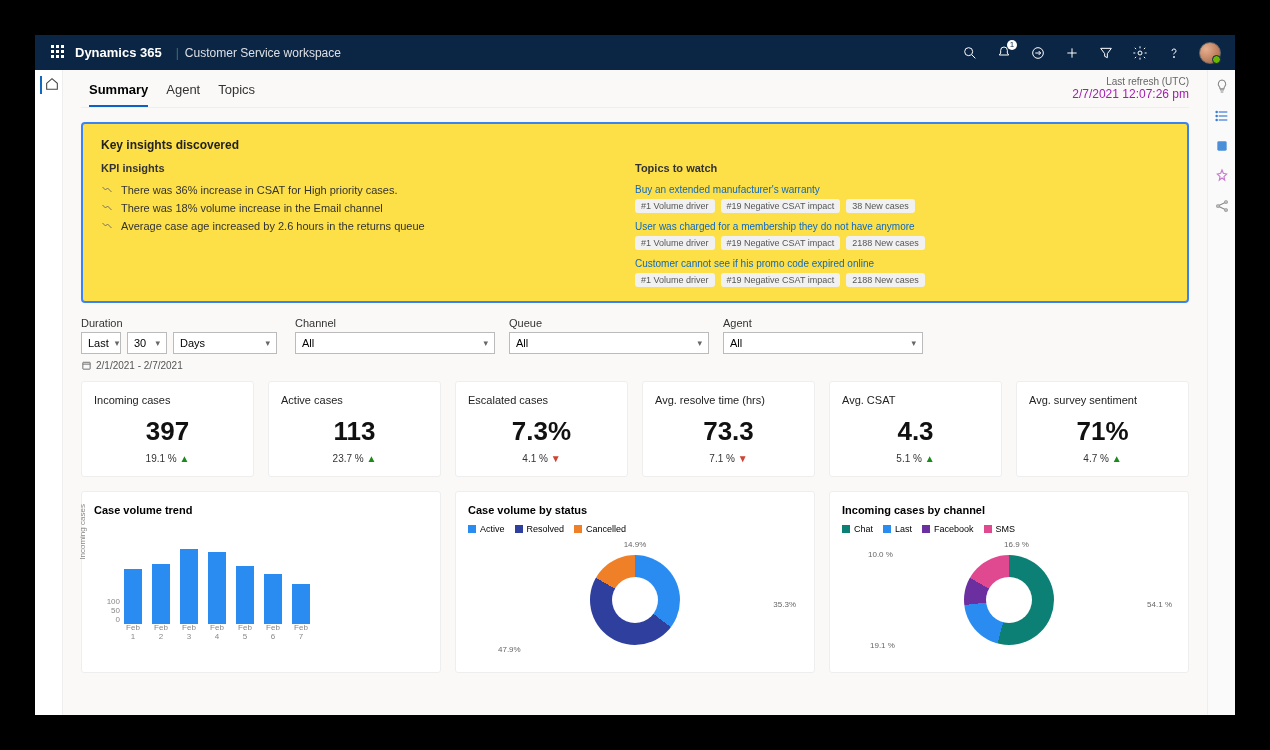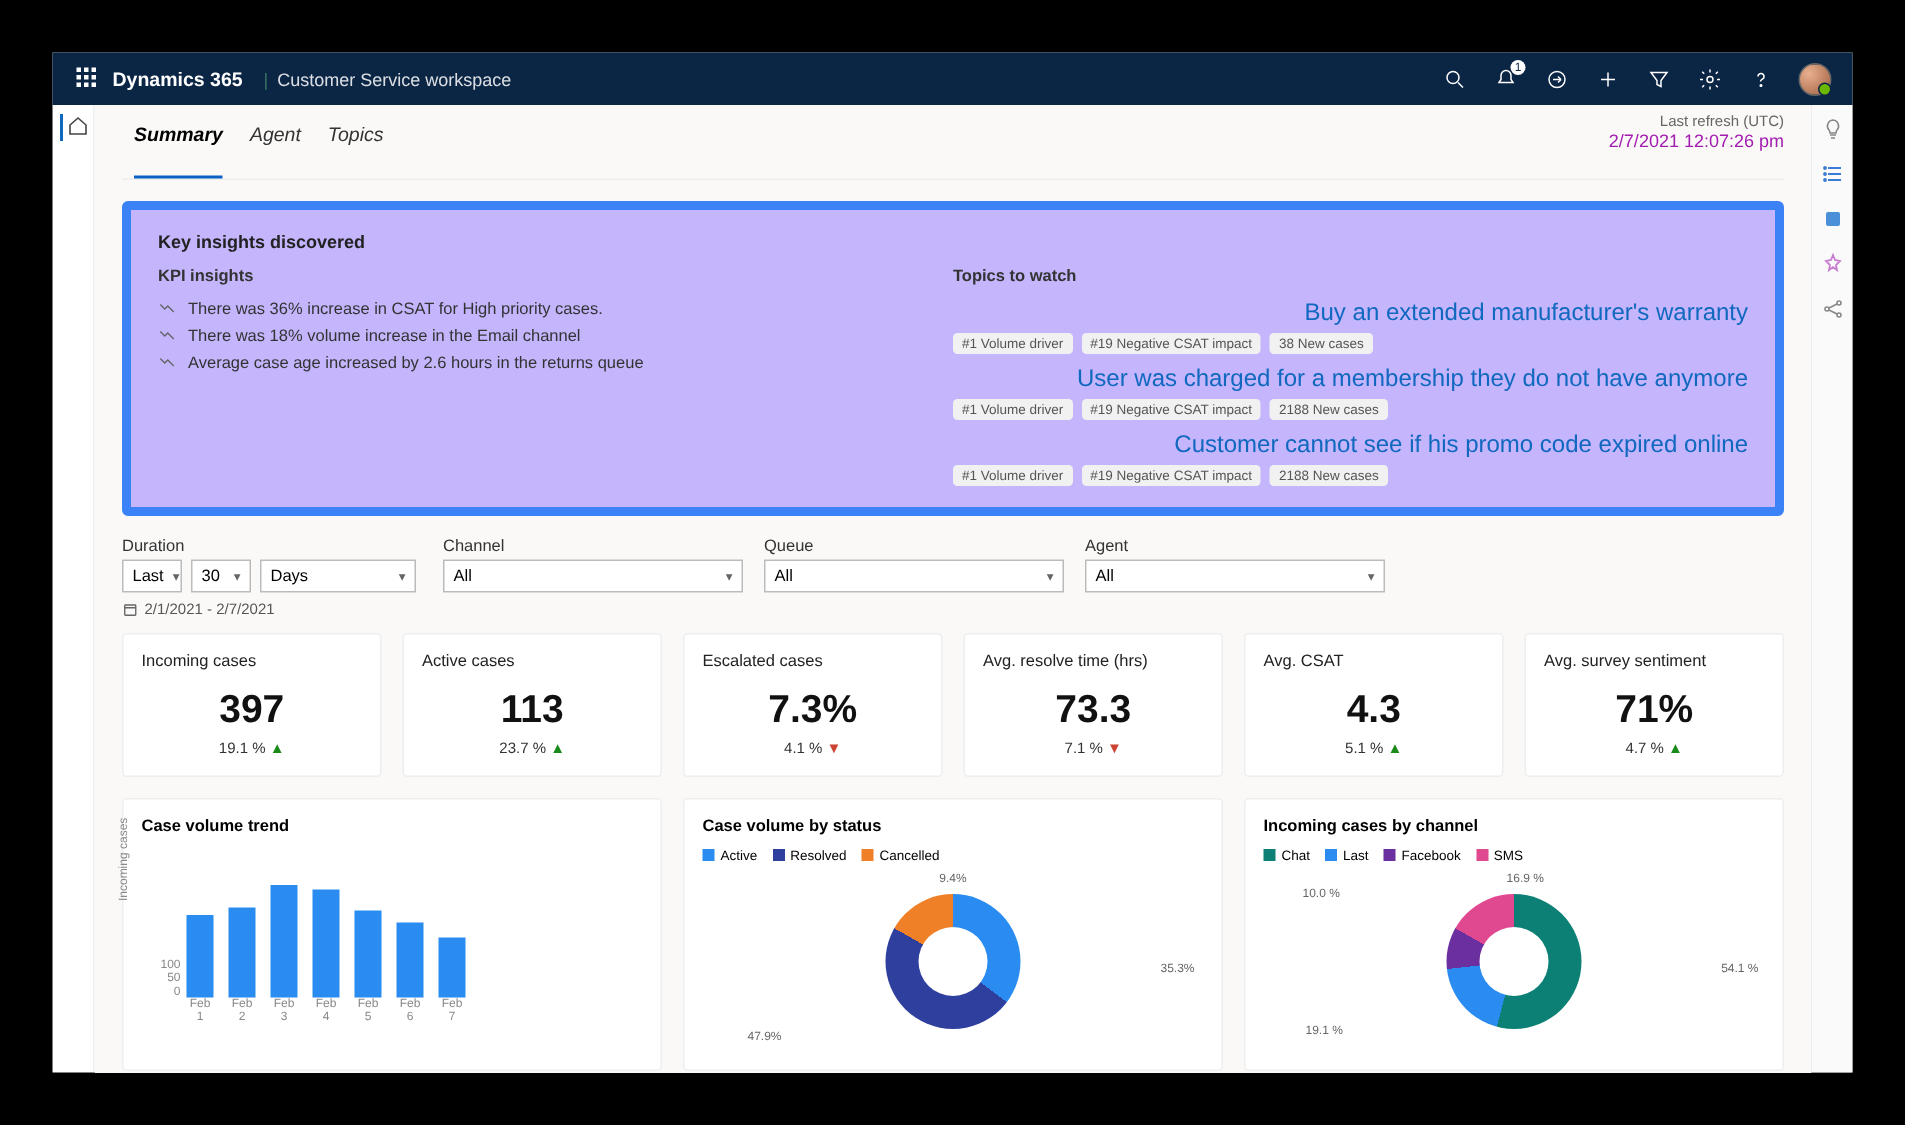--- a/index.html
+++ b/index.html
@@ -35,33 +35,33 @@
 .leftrail { width:28px; border-right:1px solid #eee; display:flex; flex-direction:column; align-items:center; padding-top:6px; gap:8px; }
 .leftrail .home { width:18px; height:18px; cursor:pointer; }
 .rightrail { width:28px; border-left:1px solid #eee; display:flex; flex-direction:column; align-items:center; padding-top:8px; gap:14px; background:#fafafa;}
 .rightrail .ri { width:16px; height:16px; cursor:pointer; }
 
 .main { flex:1; overflow:auto; padding: 4px 18px 0 18px; background:#faf9f8; }
 
 
 .reporthead { display:flex; align-items:flex-start; border-bottom:1px solid #eee; }
 .sub-tabs { display:flex; gap:18px; padding: 8px 0 0 8px; }
-.sub-tab { font-size:13px; color:#333; padding-bottom:20px; cursor:pointer;font-style:italic; }
+.sub-tab { font-size:13px; color:#333; padding-bottom:8px; cursor:pointer; }
 .sub-tab.active { font-weight:600; border-bottom:2px solid #0b62c4; color:#000;}
 .refresh { margin-left:auto; text-align:right; font-size:10px; color:#666; padding-top:2px; }
 .refresh .ts { font-size:12px; color:#a21caf; font-weight:500; }
 
 
-.panel { background:#c4b5fd; border:6px solid #3b82f6; border-radius:4px; margin:14px 0; padding:14px 18px; display:flex; }
+.panel { background:#fde047; border:2px solid #3b82f6; border-radius:4px; margin:14px 0; padding:14px 18px; display:flex; }
 .panel h4 { font-size:12px; font-weight:600; color:#222; margin-bottom:10px; }
 .panel h5 { font-size:11px; font-weight:600; color:#333; margin-bottom:10px; }
 .col { flex:1; }
 .insight-row { display:flex; align-items:center; gap:8px; font-size:11px; color:#333; margin:6px 0;}
 .trend-ic { width:12px; height:12px; }
-.topic-link { color:#1068bf; font-size:16px; cursor:pointer; display:block; margin-top:8px;text-align:right;}
+.topic-link { color:#1068bf; font-size:10px; cursor:pointer; display:block; margin-top:8px;}
 .chips { display:flex; gap:6px; margin-top:4px; }
 .chip { background:#f1f1f1; font-size:9px; color:#555; padding:2px 6px; border-radius:3px; }
 
 
 .filters { display:flex; gap:14px; margin-bottom:4px; }
 .fgroup { display:flex; flex-direction:column; }
 .flabel { font-size:11px; color:#333; margin-bottom:3px; font-weight:500;}
 .frow { display:flex; gap:6px; }
 .sel { border:1px solid #bbb; background:#fff; font-size:11px; padding:4px 6px; display:flex; align-items:center; justify-content:space-between; cursor:pointer; min-width:40px;}
 .sel .chev { margin-left:6px; color:#666; font-size:9px;}
@@ -367,21 +367,21 @@
               </div>
               <div class="lg">
                 <span class="sw" style="background:#f08028"></span>
                 <span>Cancelled</span>
               </div>
             </div>
           <div class="donutbox">
             <div class="donut" id="donut-status" style="background: conic-gradient(rgb(42, 140, 240) 0%, rgb(42, 140, 240) 35.3%, rgb(47, 63, 158) 35.3%, rgb(47, 63, 158) 83.2%, rgb(240, 128, 40) 83.2%, rgb(240, 128, 40) 98.1%);"></div>
             <span class="dlabel" style="right:6px; top:50%;">35.3%</span>
             <span class="dlabel" style="left:30px; bottom:6px;">47.9%</span>
-            <span class="dlabel" style="top:0; left:50%; transform:translateX(-50%);">9.4%</span>
+            <span class="dlabel" style="top:0; left:50%; transform:translateX(-50%);">14.9%</span>
           </div>
         </div>
 
         <div class="card">
           <div class="ctitle">Incoming cases by channel</div>
           <div class="legend" id="leg-channel">
               <div class="lg">
                 <span class="sw" style="background:#0d8075"></span>
                 <span>Chat</span>
               </div>

